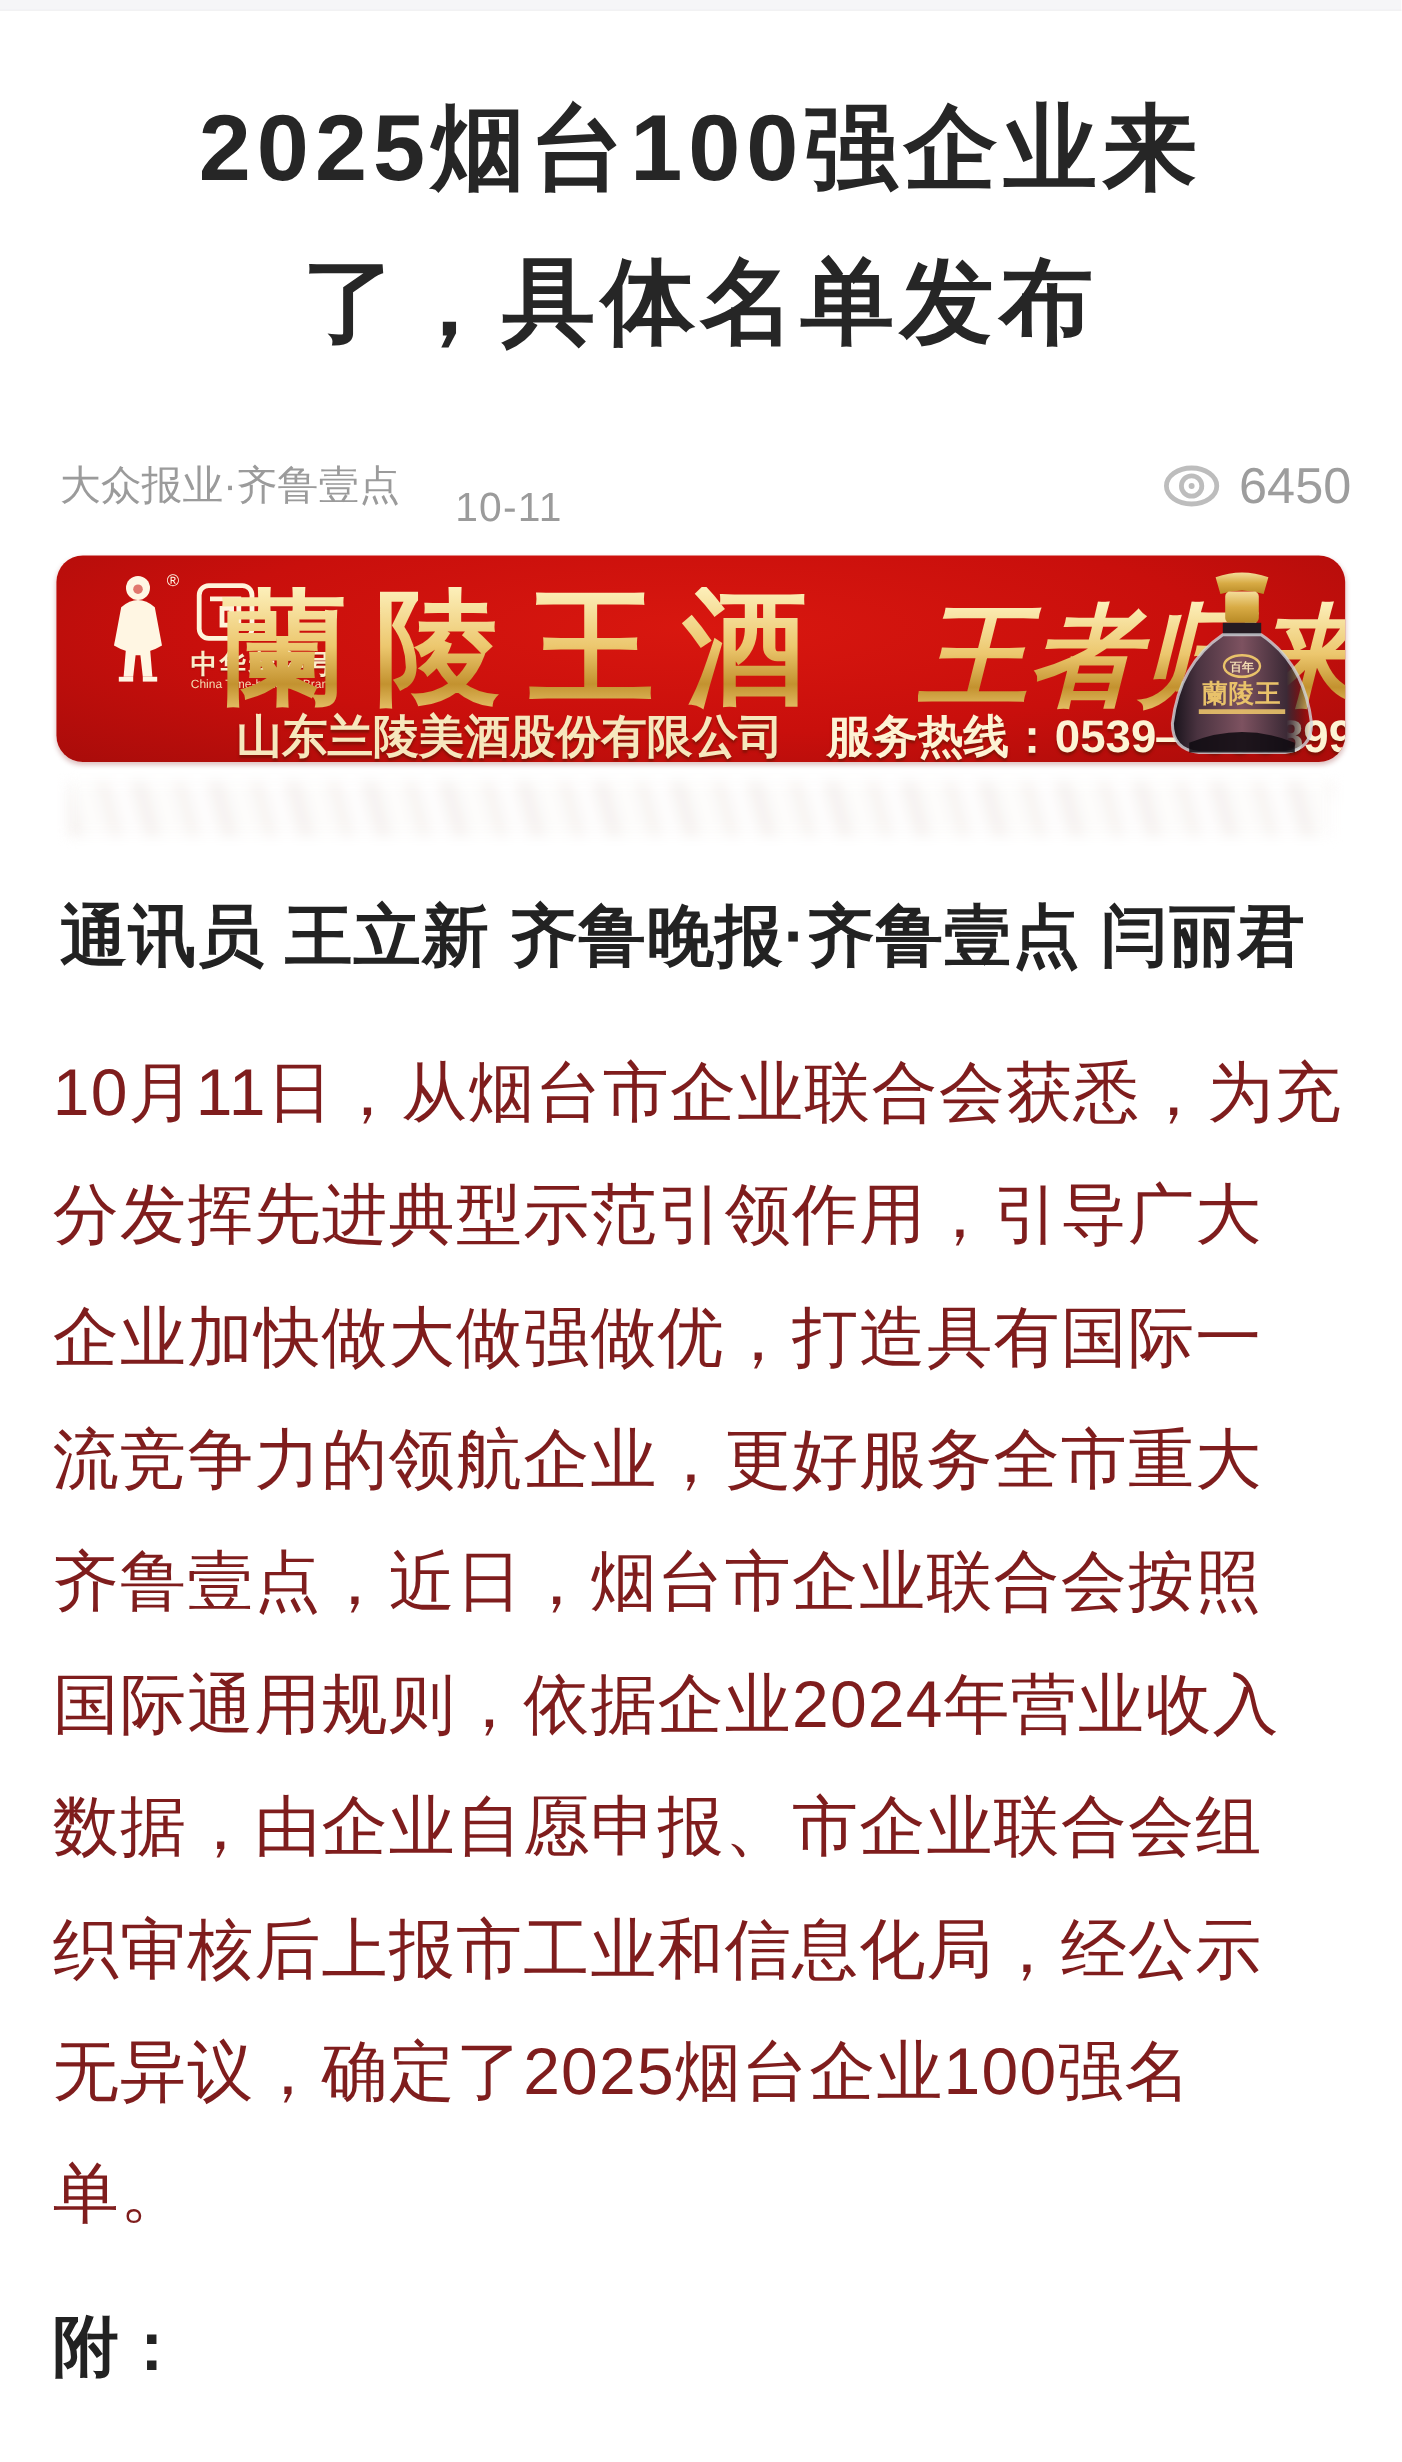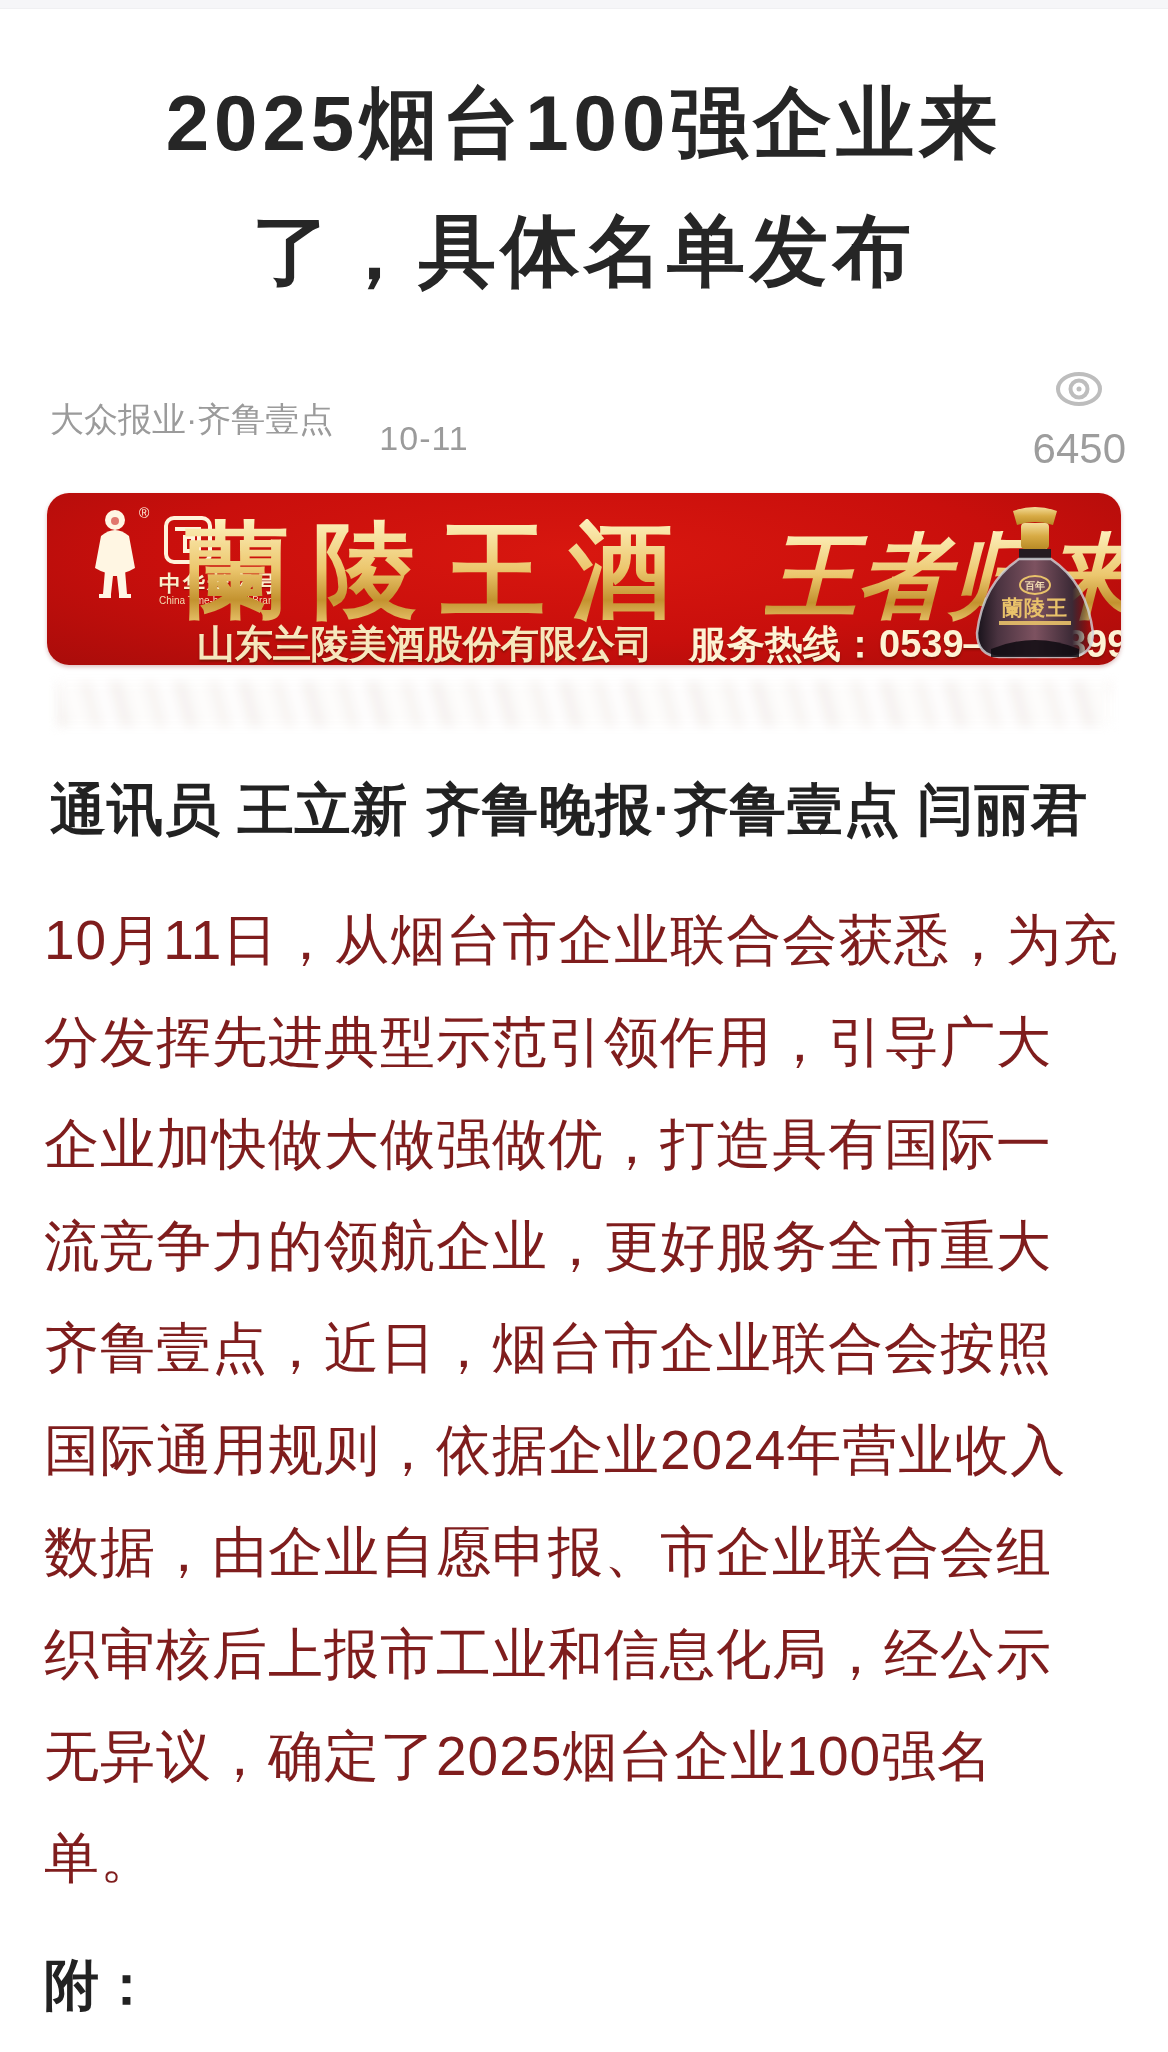--- a/index.html
+++ b/index.html
@@ -14,21 +14,21 @@
     margin-top:50px;text-align:center;font-weight:700;color:#262626;
     font-size:78px;line-height:128px;letter-spacing:5px;
   }
   
   .meta-row{
     display:flex;align-items:center;
     margin:36px 42px 0 50px;color:#9b9b9b;
   }
   .meta-source{font-size:34px;}
   .meta-date{font-size:34px;margin-left:46px;letter-spacing:1px;margin-top:37px;}
-  .meta-views{margin-left:auto;display:flex;align-items:center;gap:14px;color:#a3a3a3;flex-direction:column;}
+  .meta-views{margin-left:auto;display:flex;align-items:center;gap:14px;color:#a3a3a3;}
   .meta-views .count{font-size:42px;color:#9d9d9d;}
   .eye{width:52px;height:44px;display:block;}
   
   .banner{
     position:relative;margin:20px auto 0;width:1074px;height:172px;
     border-radius:22px;overflow:hidden;
     background:radial-gradient(ellipse at 50% 35%, #d8170f 0%, #c90f0c 55%, #a90c0a 100%);
     box-shadow:0 2px 4px rgba(120,0,0,.25);
   }
   .gold-text{

